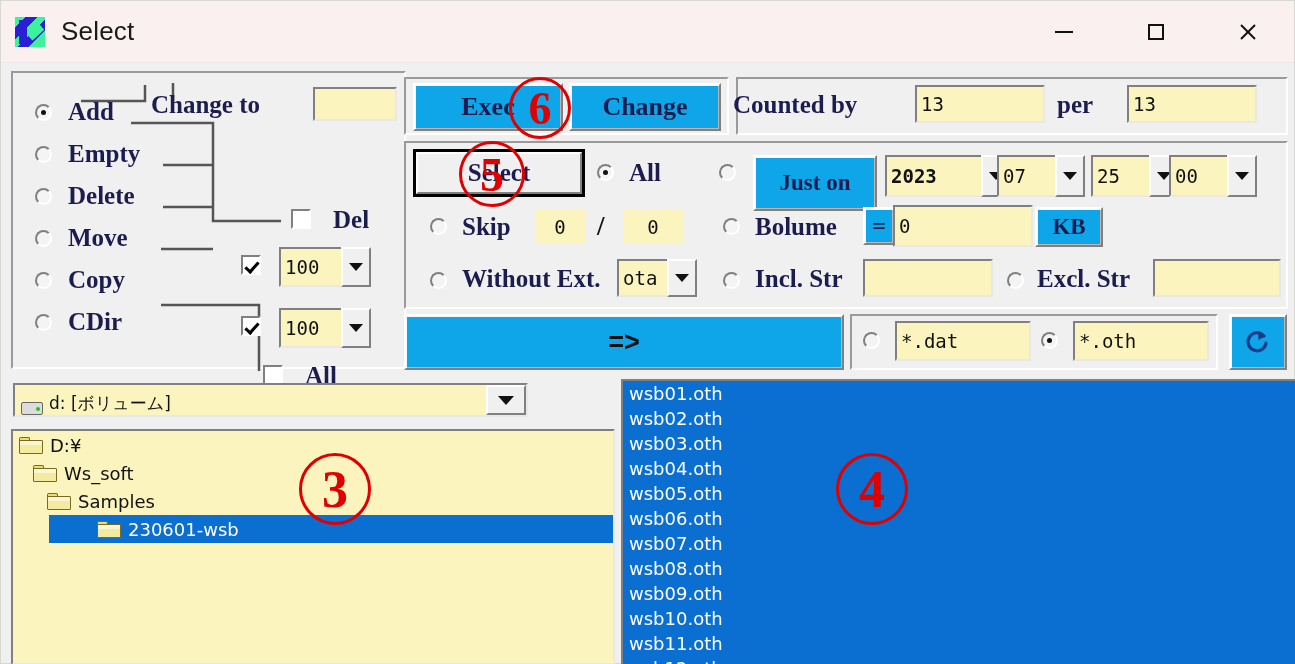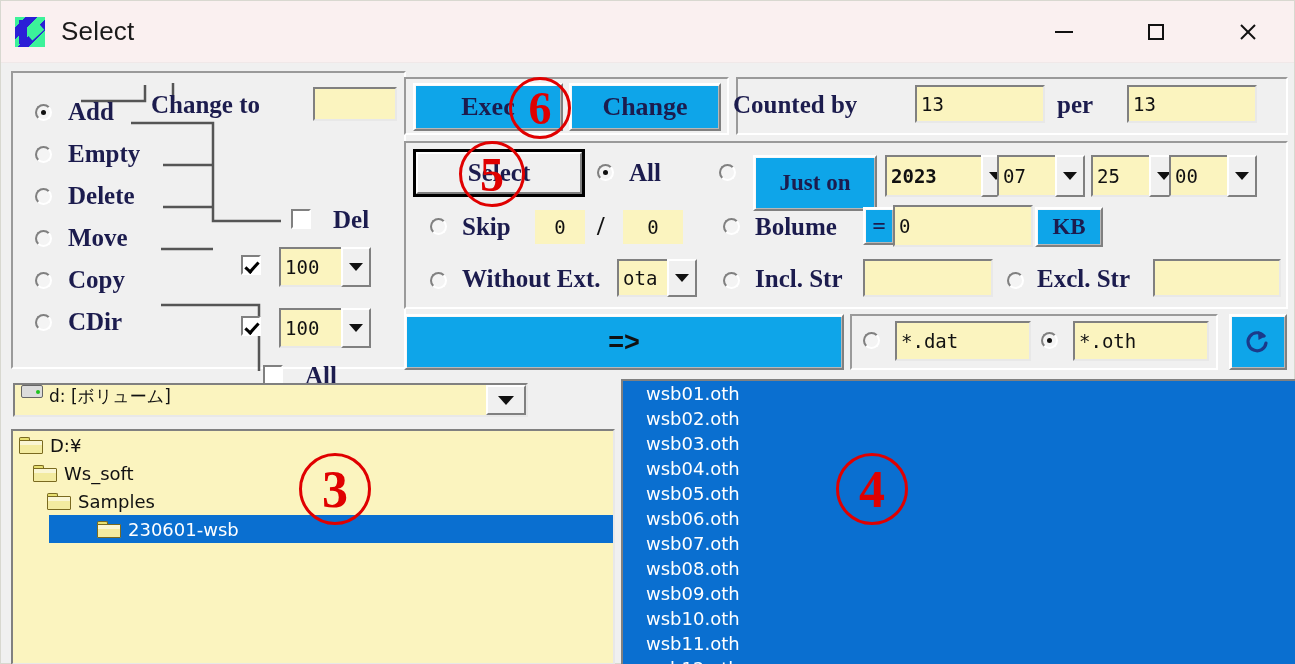--- a/index.html
+++ b/index.html
@@ -228,21 +228,21 @@
   .r-oth { position:absolute; left:1040px; top:331px; }
   .f-oth { position:absolute; left:1072px; top:320px; width:136px; height:40px; }
   .refresh-btn { position:absolute; left:1228px; top:313px; width:58px; height:56px; }
   .refresh-btn svg { display:block; }
 
   
   .drive-combo { position:absolute; left:12px; top:382px; width:515px; height:34px;
                  display:flex; align-items:stretch;
                  border:2px solid; border-color:#808080 #e8e8e8 #e8e8e8 #808080;
                  background:#fbf4bf; }
-  .drive-combo .dv { flex:1; display:flex; align-items:flex-start; gap:6px; padding-left:6px;
+  .drive-combo .dv { flex:1; display:flex; align-items:flex-end; gap:6px; padding-left:6px;
                      font-family:"DejaVu Sans", sans-serif; font-size:17px; color:#111; }
   .drive-icon { width:22px; height:13px; background:#dcdcdc;
                 border:1px solid #666; position:relative; flex:none; border-radius:2px; }
   .drive-icon::after { content:''; position:absolute; right:2px; top:4px; width:4px;height:4px;
                        background:#1ec31e; border-radius:50%; }
   .drive-combo .da { width:40px; background:#f0f0f0;
                      border:2px solid; border-color:#ffffff #808080 #808080 #ffffff;
                      display:flex; align-items:center; justify-content:center; }
   .drive-combo .da::after { content:''; border-left:8px solid transparent;
                             border-right:8px solid transparent; border-top:9px solid #111; }
@@ -267,21 +267,21 @@
   .folder .lip { position:absolute; left:1px; top:4px; width:22px; height:4px; background:#ffffff; opacity:.55;}
 
   
   .filelist {
     position:absolute; left:620px; top:378px; width:675px; height:286px;
     background:#0a6fd0;
     border-left:2px solid #808080; border-top:2px solid #808080;
     overflow:hidden;
   }
   .file-row {
-    height:25px; padding-left:23px;
+    height:25px; padding-left:6px;
     font-family:"DejaVu Sans", sans-serif; font-size:18px;
     color:#ffffff; display:flex; align-items:center;
   }
 
   
   .anno {
     position:absolute;
     border:3px solid #e00000;
     border-radius:50%;
     color:#e00000;

